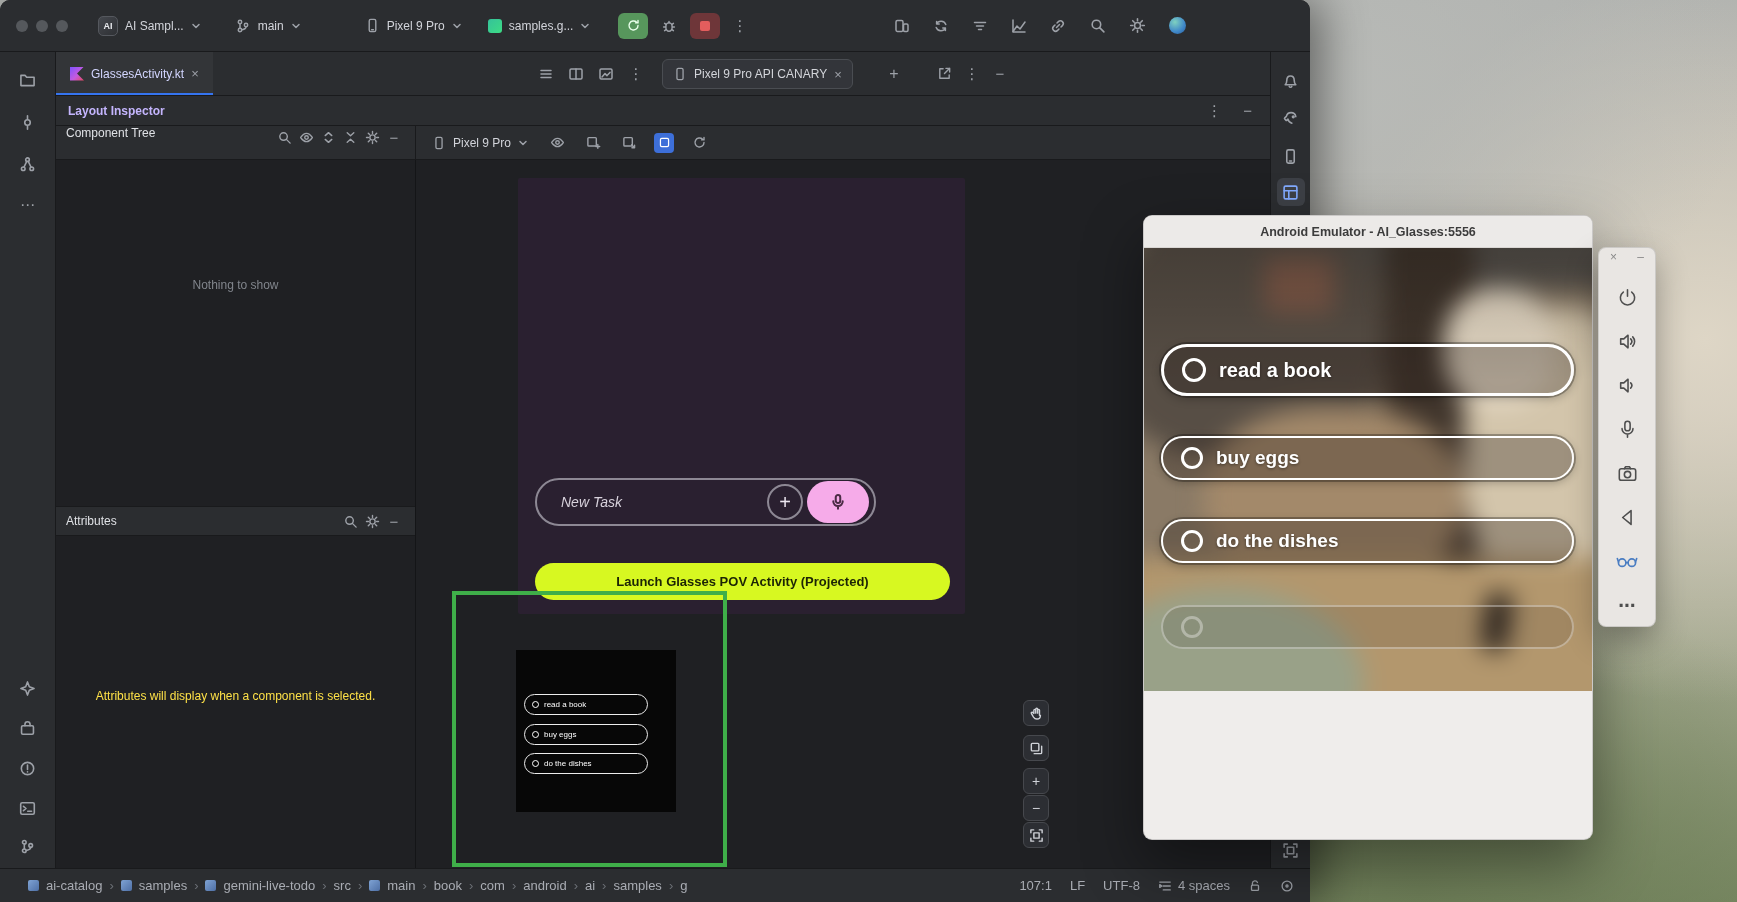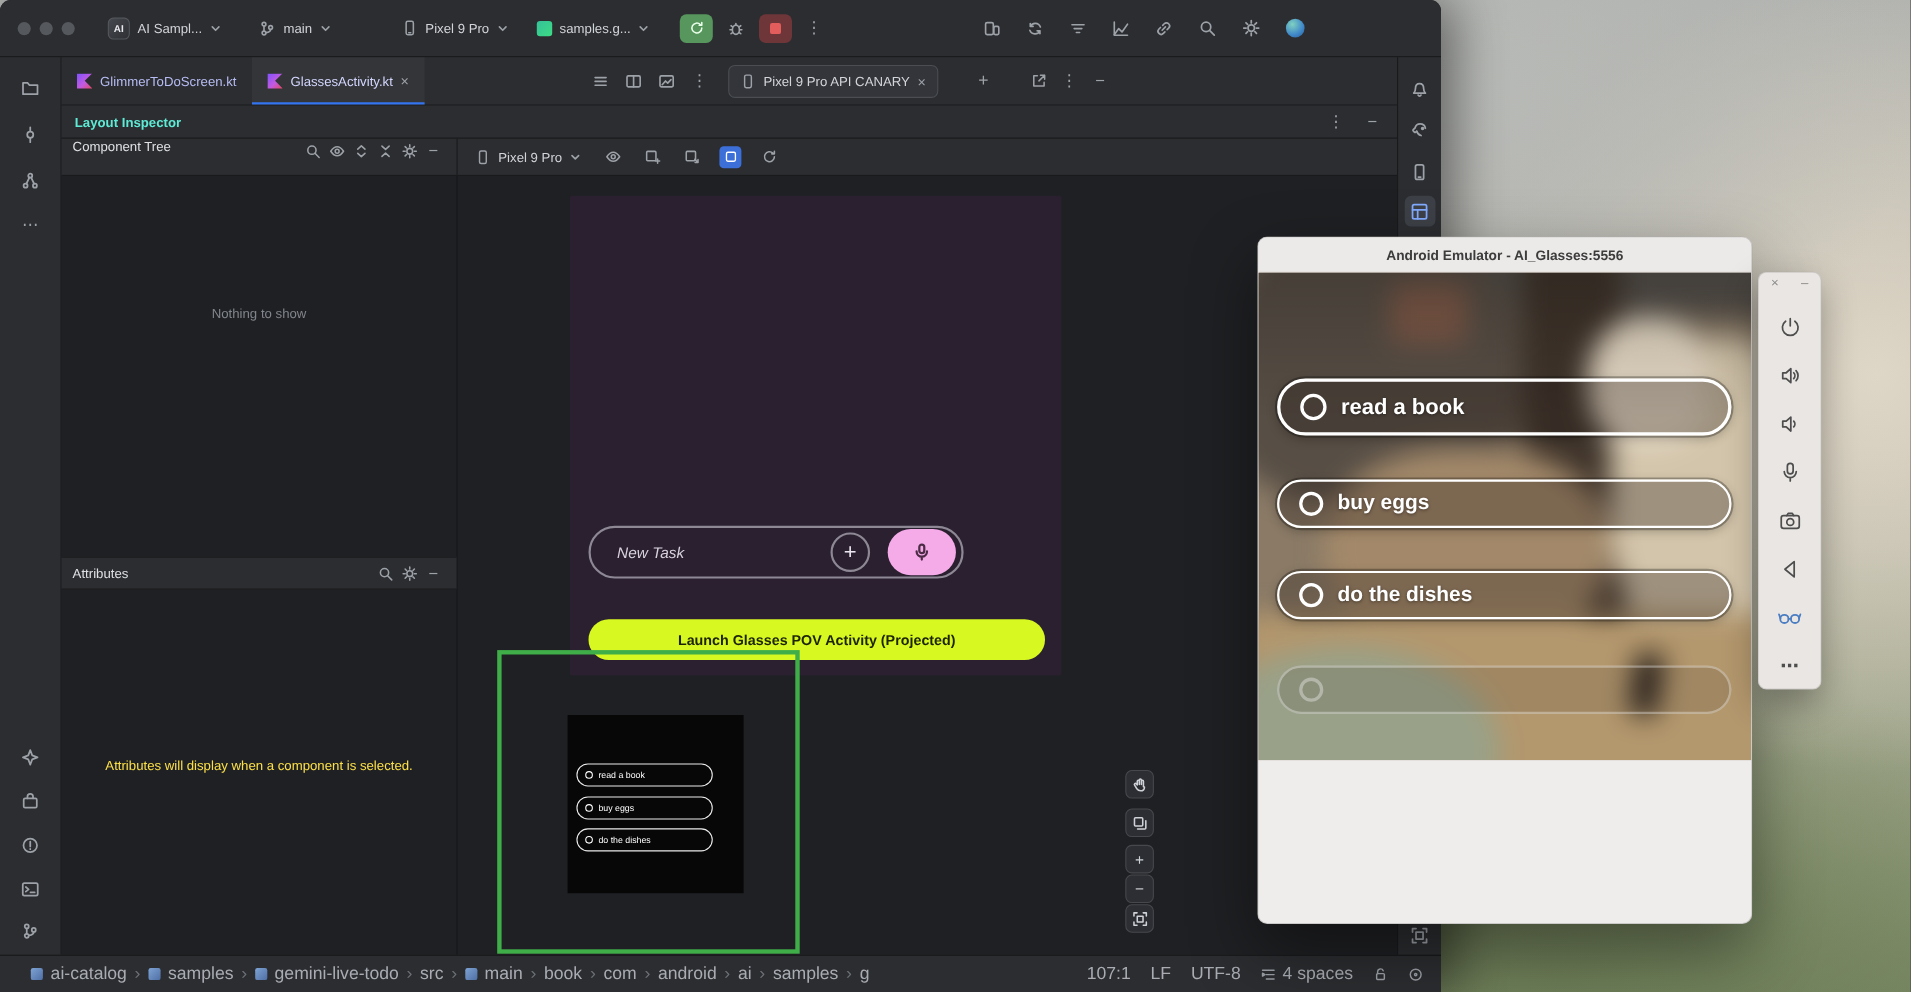--- a/index.html
+++ b/index.html
@@ -54,21 +54,21 @@
   .tab.active{background:rgba(255,255,255,.04);box-shadow:inset 0 -2px 0 #3574f0;color:#d3d6ff}
   .kot{width:14px;height:14px;background:linear-gradient(135deg,#7f52ff,#c45ae0 55%,#e44857);
        clip-path:polygon(0 0,100% 0,50% 50%,100% 100%,0 100%)}
   .rdtab{position:absolute;left:606px;top:7px;height:30px;border:1px solid #4a4d52;border-radius:6px;
          background:#33353a;display:flex;align-items:center;gap:7px;padding:0 10px;color:#d3d5da}
   .tabicon{position:absolute;top:0;height:100%;display:flex;align-items:center;justify-content:center;width:24px}
 
   
   .lihdr{height:30px;background:#2b2d30;border-bottom:1px solid #191a1c;display:flex;align-items:center;
          padding:0 12px;flex:none;position:relative}
-  .lihdr .ttl{font-weight:700;color:#5eead4}
+  .lihdr .ttl{font-weight:700;color:#c4b5fd}
   .litb{height:34px;background:#2b2d30;border-bottom:1px solid #191a1c;display:flex;flex:none}
   .litb-left{width:360px;border-right:1px solid #191a1c;display:flex;align-items:flex-start;padding:0 10px}
   .litb-left .lbl{color:#dfe1e5;margin-right:auto}
   .litb-right{flex:1;display:flex;align-items:center;padding:0 12px;gap:14px}
   .tbi{display:flex;align-items:center;justify-content:center;width:22px;height:22px;border-radius:4px}
   .bluetoggle{background:#3d6fd9;border-radius:4px;width:20px;height:20px;display:flex;align-items:center;justify-content:center}
 
   .licontent{flex:1;display:flex;min-height:0}
   .leftpane{width:360px;border-right:1px solid #141517;display:flex;flex-direction:column;background:#1f2023}
   .treearea{height:346px;position:relative}
@@ -77,42 +77,42 @@
             display:flex;align-items:center;padding:0 10px}
   .attrshdr .lbl{color:#dfe1e5;margin-right:auto}
   .attrsarea{flex:1;position:relative}
   .attrsarea .empty{position:absolute;left:0;right:0;top:46%;text-align:center;color:#fde047}
 
   .renderpane{flex:1;position:relative;overflow:hidden;background:#1f2023}
 
   
   .shot1{position:absolute;left:102px;top:18px;width:447px;height:436px;background:#2a2030;border-radius:2px}
   .newtask{position:absolute;left:17px;top:300px;width:341px;height:48px;border:2px solid #8d8894;
-           border-radius:26px;display:flex;align-items:center;padding:0 5px 0 24px;gap:16px}
+           border-radius:26px;display:flex;align-items:center;padding:0 5px 0 24px;gap:4px}
   .nt-label{font-style:italic;color:#d8d2dc;font-size:14px;flex:1}
   .nt-plus{width:36px;height:36px;border:2px solid #8d8894;border-radius:50%;color:#ece6f0;font-size:20px;
            display:flex;align-items:center;justify-content:center;flex:none}
   .nt-mic{width:62px;height:42px;border-radius:21px;background:#f6abe9;display:flex;align-items:center;
           justify-content:center;flex:none}
   .launch{position:absolute;left:17px;top:385px;width:415px;height:37px;border-radius:19px;background:#d7f821;
           color:#1c2405;font-weight:700;font-size:13px;display:flex;align-items:center;justify-content:center}
 
   .shot2{position:absolute;left:100px;top:490px;width:160px;height:162px;background:#070707}
   .mini-pill{position:absolute;left:8px;width:124px;height:21px;border:1px solid #ececec;border-radius:11px;
              display:flex;align-items:center;gap:5px;padding:0 7px;color:#fff;font-size:8px;white-space:nowrap}
   .mini-circle{width:7px;height:7px;border:1px solid #fff;border-radius:50%;flex:none}
 
   .selrect{position:absolute;left:36px;top:431px;width:275px;height:276px;border:4px solid #3fae49}
 
   .fab{position:absolute;left:607px;width:26px;height:26px;border-radius:6px;background:#2c2e33;
        border:1px solid #46484d;display:flex;align-items:center;justify-content:center;color:#cfd2d8;font-size:14px}
 
   
   .statusbar{position:absolute;left:0;right:0;bottom:0;height:34px;background:#2b2d30;border-top:1px solid #191a1c;
-             display:flex;align-items:center;padding:0 16px 0 28px;color:#a9acb3;font-size:16px}
+             display:flex;align-items:center;padding:0 16px 0 28px;color:#a9acb3;font-size:13px}
   .crumbs{display:flex;align-items:center;gap:7px;white-space:nowrap}
   .modic{width:11px;height:11px;border-radius:2px;background:linear-gradient(135deg,#7fa3d4,#4e6fa5);flex:none}
   .csep{color:#6b6f75}
   .sright{margin-left:auto;display:flex;align-items:center;gap:18px;white-space:nowrap}
   .sitem{display:flex;align-items:center;gap:6px}
 
   
   .emu{position:absolute;left:1143px;top:215px;width:450px;height:625px;border-radius:9px;background:#efedeb;
        box-shadow:0 24px 60px rgba(0,0,0,.42);overflow:hidden;border:1px solid rgba(0,0,0,.15)}
   .emu-title{height:32px;background:#eceae8;border-bottom:1px solid #d9d6d3;display:flex;align-items:center;
@@ -340,24 +340,20 @@
         <svg class="svgic" width="17" height="17" viewBox="0 0 16 16">
             <path d="M2 5V2h3M11 2h3v3M14 11v3h-3M5 14H2v-3"></path>
             <rect x="5" y="5" width="6" height="6"></rect>
           </svg>
       </div>
     </div>
 
     <div class="center">
 
       <div class="tabrow">
-        <div class="tab">
-          <div class="kot"></div>
-          <span>GlimmerToDoScreen.kt</span>
-        </div>
         <div class="tab active">
           <div class="kot"></div>
           <span>GlassesActivity.kt</span>
           <span class="glyph" style="font-size:13px">×</span>
         </div>
 
         <div class="tabicon" style="left:478px">
           <svg class="svgic" width="16" height="16" viewBox="0 0 16 16">
               <path d="M3 4.5h10M3 8h10M3 11.5h10"></path>
             </svg>

